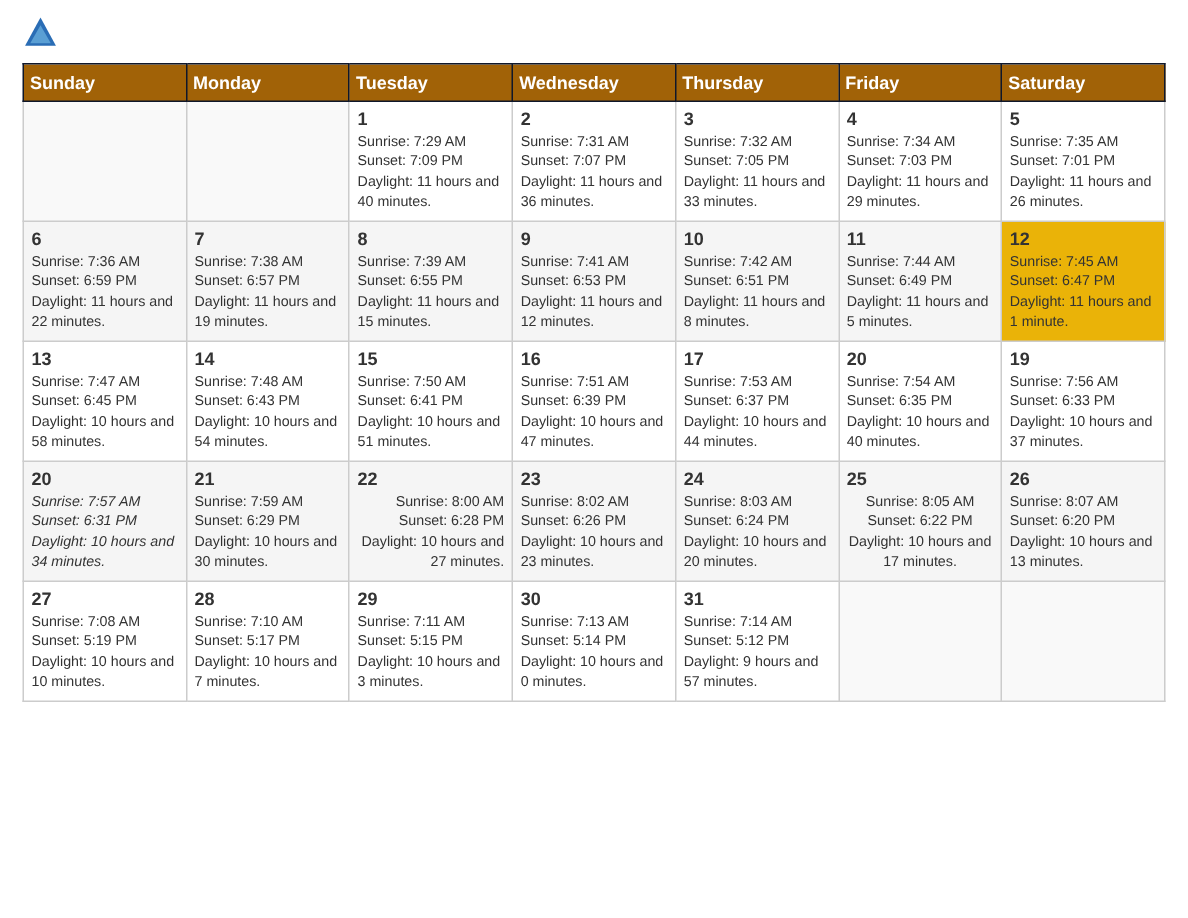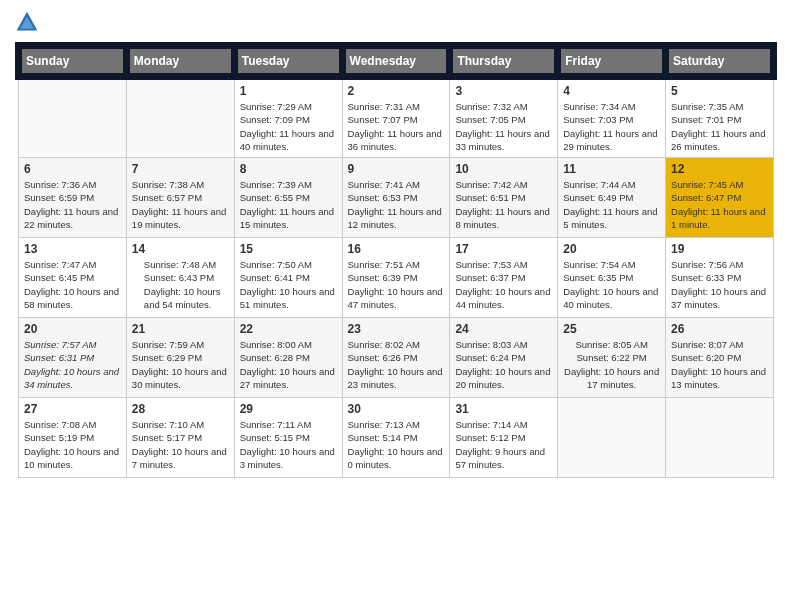--- a/index.html
+++ b/index.html
@@ -48,27 +48,27 @@
     .subtitle {
       font-size: 14px;
       color: #555;
     }
     table {
       width: 100%;
       border-collapse: collapse;
       table-layout: fixed;
     }
     th {
-      background-color: #737373;
+      background-color: #a16207;
       color: #fff;
       font-size: 12px;
       font-weight: bold;
       padding: 5px 4px;
       text-align: left;
-      border: 7px solid #0f172a;
+      border: 1px solid #0f172a;
     }
     td {
       border: 1px solid #ccc;
       vertical-align: top;
       padding: 4px 5px;
       font-size: 10px;
       color: #333;
       height: 80px;
       background: #fff;
     }
@@ -209,21 +209,21 @@
       </tr>
       <tr>
         <td>
           <span class="day-number">13</span>
           <div class="day-info" style="white-space: pre-line;">Sunrise: 7:47 AM
 Sunset: 6:45 PM
 Daylight: 10 hours and 58 minutes.</div>
         </td>
         <td>
           <span class="day-number">14</span>
-          <div class="day-info" style="white-space: pre-line; margin-left: 12px;">Sunrise: 7:48 AM
+          <div class="day-info" style="white-space: pre-line;">Sunrise: 7:48 AM
 Sunset: 6:43 PM
 Daylight: 10 hours and 54 minutes.</div>
         </td>
         <td>
           <span class="day-number">15</span>
           <div class="day-info" style="white-space: pre-line;">Sunrise: 7:50 AM
 Sunset: 6:41 PM
 Daylight: 10 hours and 51 minutes.</div>
         </td>
         <td>
@@ -259,21 +259,21 @@
 Daylight: 10 hours and 34 minutes.</div>
         </td>
         <td style="background: rgb(245, 245, 245);">
           <span class="day-number">21</span>
           <div class="day-info" style="white-space: pre-line;">Sunrise: 7:59 AM
 Sunset: 6:29 PM
 Daylight: 10 hours and 30 minutes.</div>
         </td>
         <td style="background: rgb(245, 245, 245);">
           <span class="day-number">22</span>
-          <div class="day-info" style="white-space: pre-line;">Sunrise: 8:00 AM
+          <div class="day-info" style="white-space: pre-line; text-align: right;">Sunrise: 8:00 AM
 Sunset: 6:28 PM
 Daylight: 10 hours and 27 minutes.</div>
         </td>
         <td style="background: rgb(245, 245, 245);">
           <span class="day-number">23</span>
           <div class="day-info" style="white-space: pre-line;">Sunrise: 8:02 AM
 Sunset: 6:26 PM
 Daylight: 10 hours and 23 minutes.</div>
         </td>
         <td style="background: rgb(245, 245, 245);">

